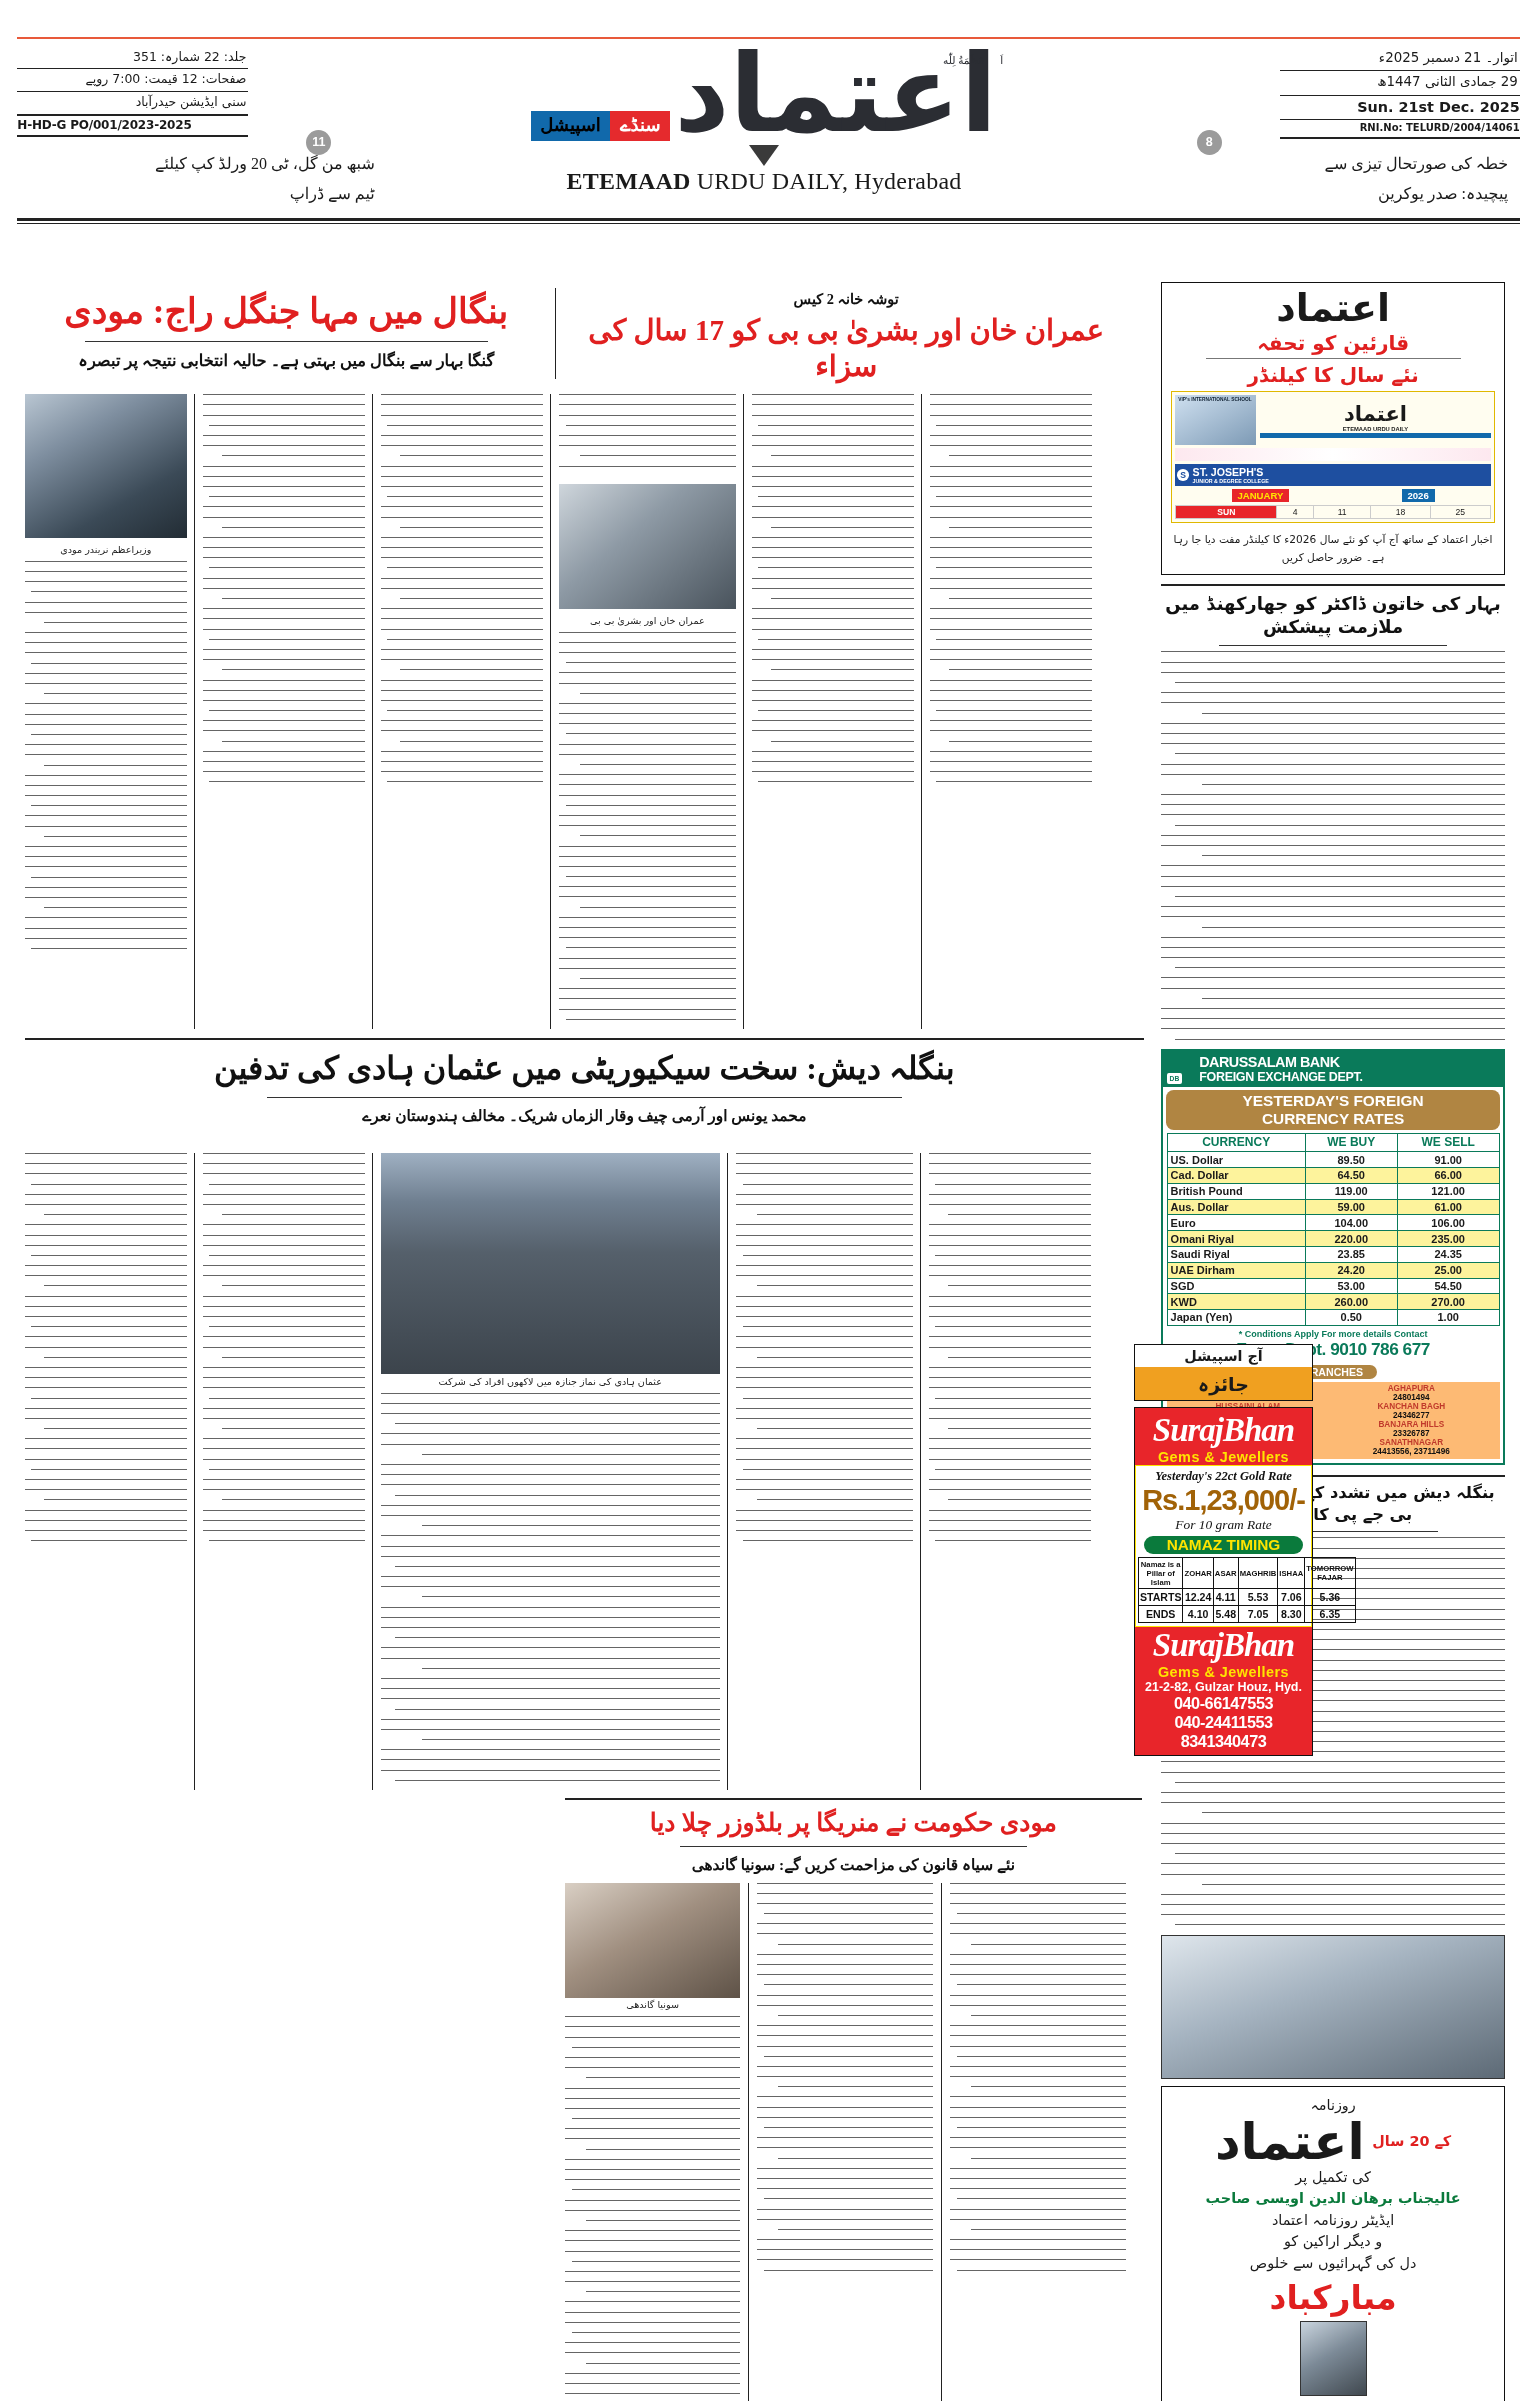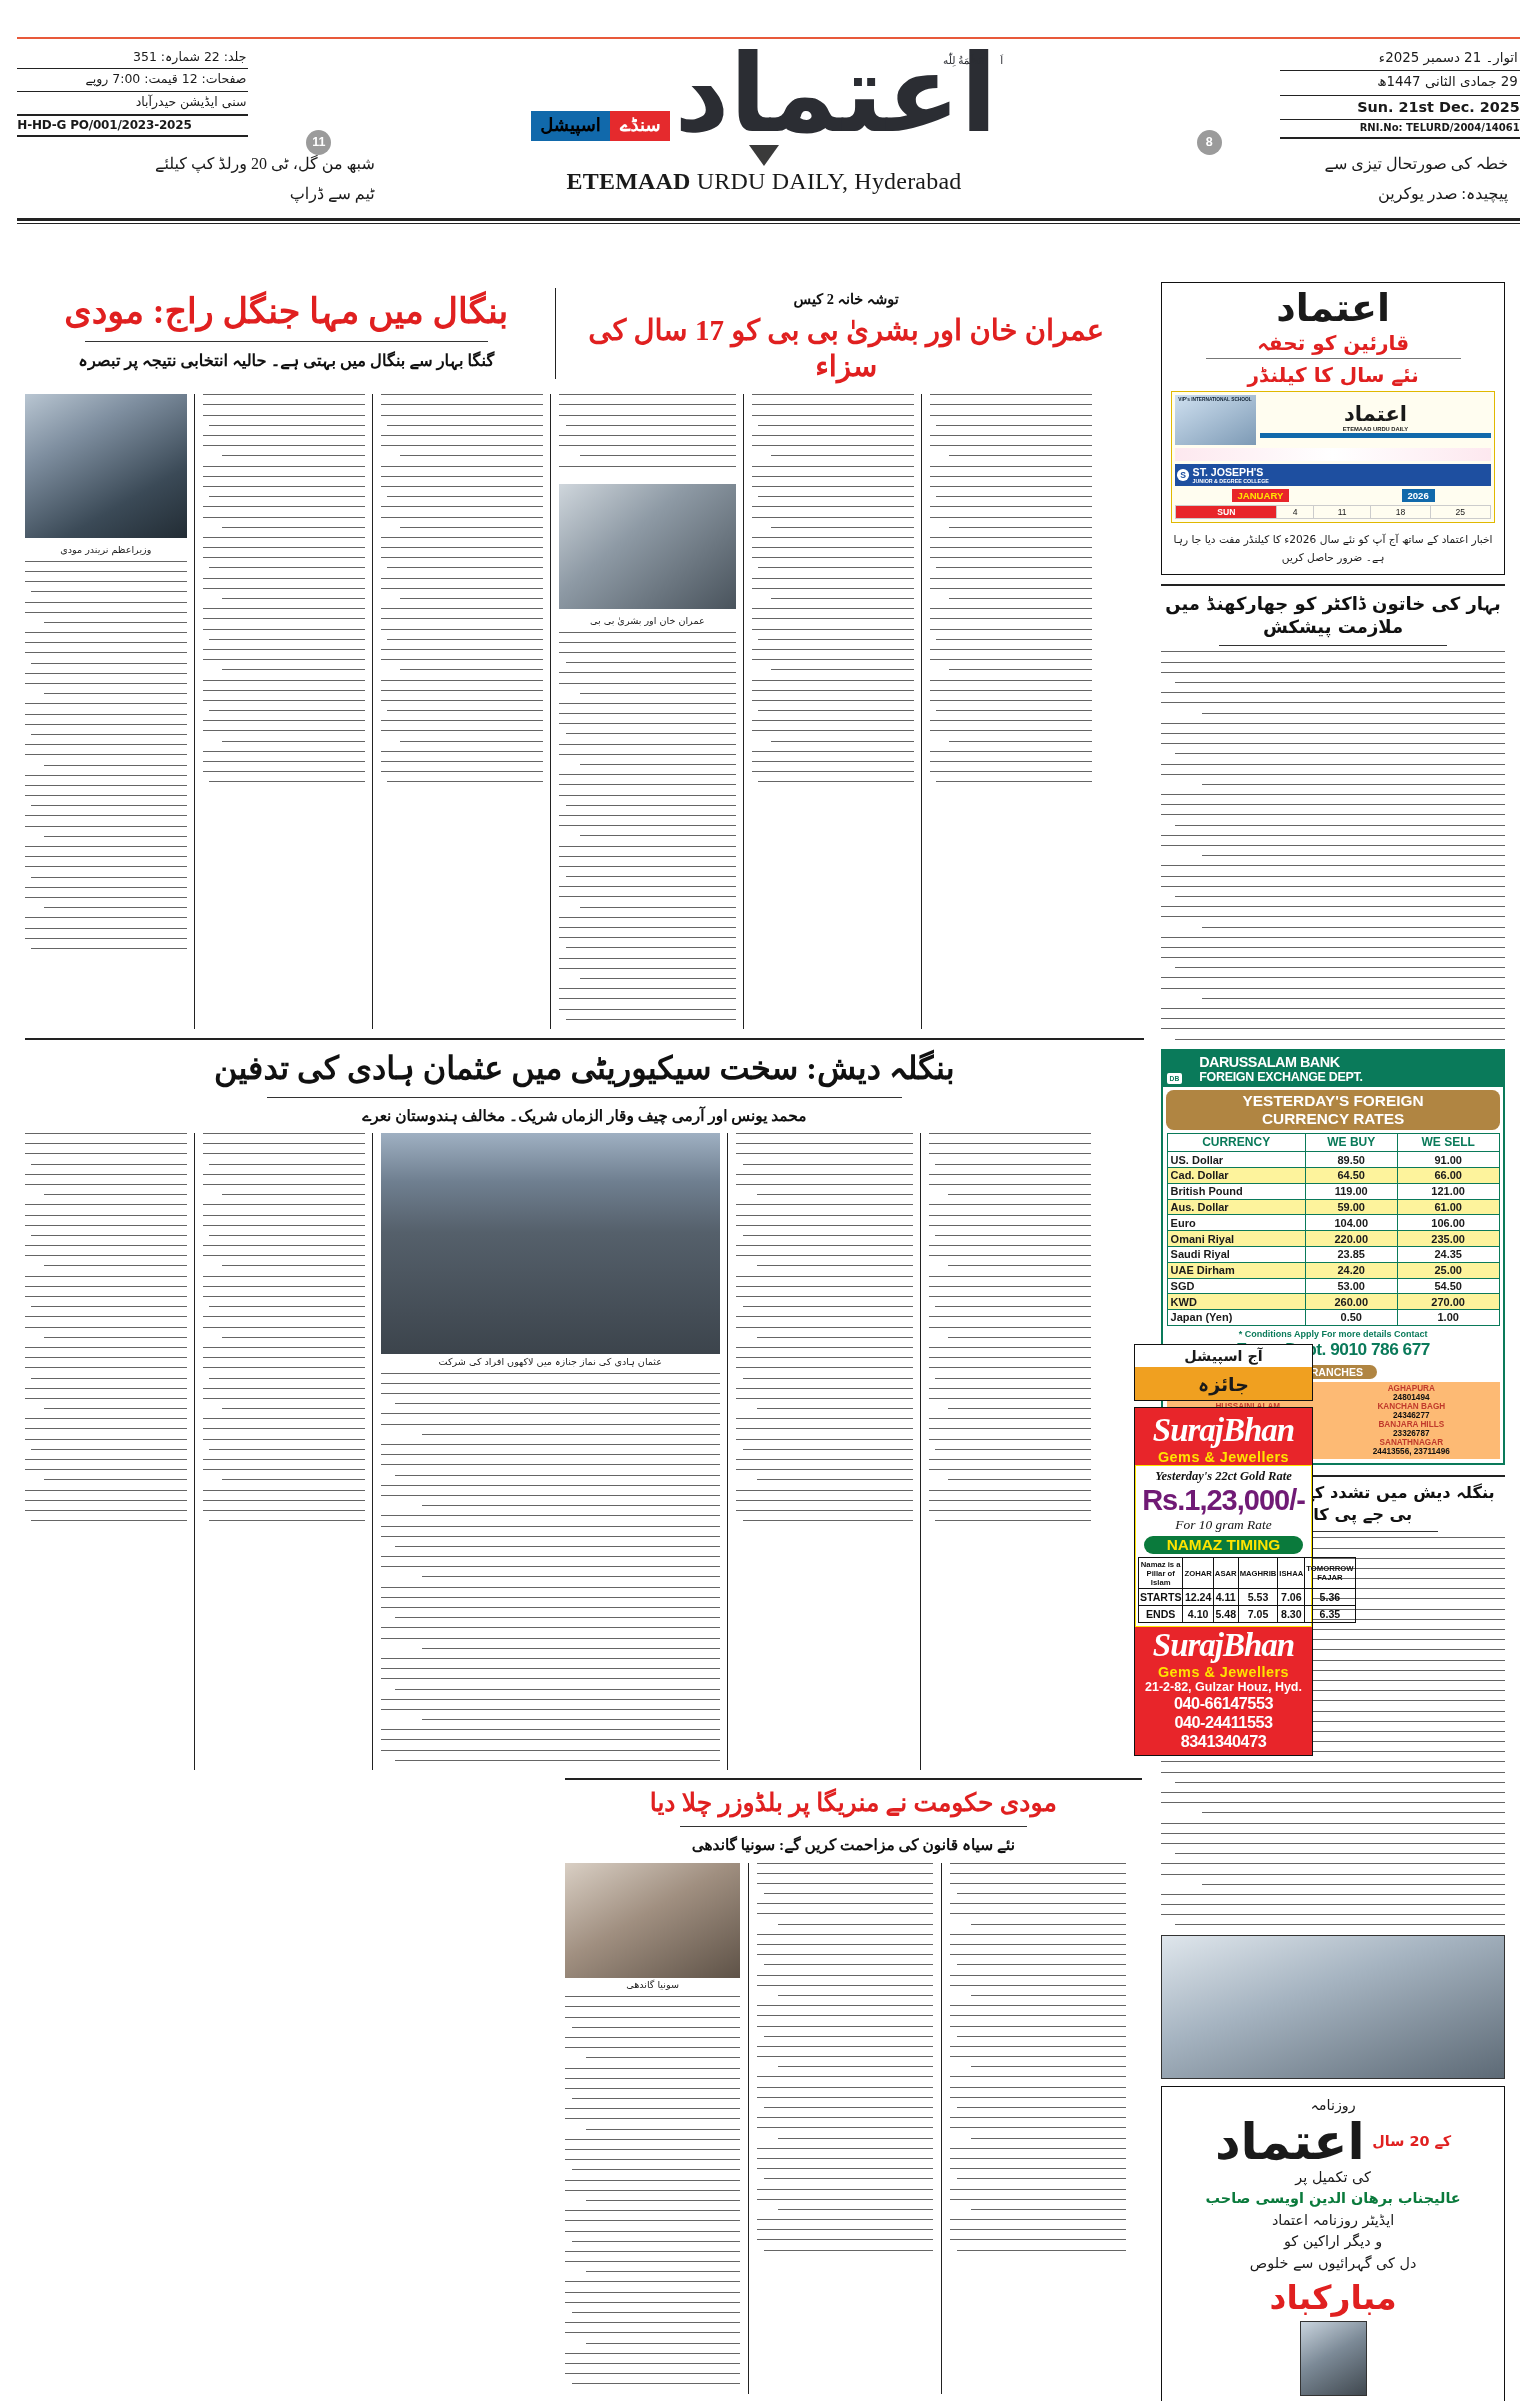--- a/index.html
+++ b/index.html
@@ -91,21 +91,21 @@
   .cap { font-size:9.6px; text-align:center; direction:rtl; padding-top:1.9px; }
 
   
   .ad-box { border:1.9px solid #111; }
 
   .suraj { background:#e8252a; color:#fff; text-align:center; font-family:"Liberation Serif",serif; }
   .suraj .sb { font-size:33px; font-style:italic; font-weight:bold; letter-spacing:-1px; }
   .suraj .gj { font-size:14.4px; font-weight:bold; color:#ffe400; font-family:"Liberation Sans",sans-serif; letter-spacing:0.5px;}
   .suraj .inner { background:#fff; color:#111; margin:0; padding:2.9px 1.9px; border:1.9px solid #ffe400;}
   .suraj .ygr { font-size:12.5px; font-style:italic; font-weight:bold; }
-  .suraj .rate { font-size:29px; font-weight:bold; color:#701a75; font-family:"Liberation Sans",sans-serif; letter-spacing:-1px;}
+  .suraj .rate { font-size:29px; font-weight:bold; color:#a16207; font-family:"Liberation Sans",sans-serif; letter-spacing:-1px;}
   .suraj .fgr { font-size:13.4px; font-style:italic; }
   .suraj .namaz { background:#0a7a3c; color:#ffe400; font-family:"Liberation Sans",sans-serif; font-weight:bold; font-size:15.4px; border-radius:9.6px; margin:2.9px 5.8px; }
   .ntab { width:100%; border-collapse:collapse; font-family:"Liberation Sans",sans-serif; font-size:10.6px; font-weight:bold;}
   .ntab td,.ntab th { border:1px solid #111; padding:1.9px 1px; text-align:center; }
   .ntab th { font-size:7.7px; }
   .suraj .addr { font-family:"Liberation Sans",sans-serif; font-weight:bold; font-size:12.5px; color:#fff;}
   .suraj .tel { font-family:"Liberation Sans",sans-serif; font-weight:bold; font-size:16.3px; color:#fff; letter-spacing:-0.5px;}
 
   .darus { border:2.9px solid #0a7a5a; background:#fff; }
   .darus .top { background:#0a7a5a; color:#fff; font-family:"Liberation Sans",sans-serif; font-weight:bold; text-align:center; }
@@ -509,21 +509,21 @@
         </div>
       </div>
 
       <div class="hr-med" style="margin:9.6px 7.7px 0;"></div>
       <div style="padding:7.7px 9.6px 0;">
         <div class="hl-blk" style="font-size:32px;">بنگلہ دیش: سخت سیکیوریٹی میں عثمان ہادی کی تدفین</div>
         <div class="hr-thin" style="margin:7.7px 240px;"></div>
         <div class="hl-blk" style="font-size:15.4px;">محمد یونس اور آرمی چیف وقار الزماں شریک۔ مخالف ہندوستان نعرے</div>
       </div>
 
-      <div style="display:flex; margin-top:7px;">
+      <div style="display:flex; margin-top:27px;">
         <div style="width:177px; padding:0 7.7px;">
           <div class="body-text">
               <div class="ln s1"></div>
               <div class="ln s1"></div>
               <div class="ln s1"></div>
               <div class="ln s2"></div>
               <div class="ln s1"></div>
               <div class="ln s1"></div>
               <div class="ln s3"></div>
               <div class="ln s1"></div>

